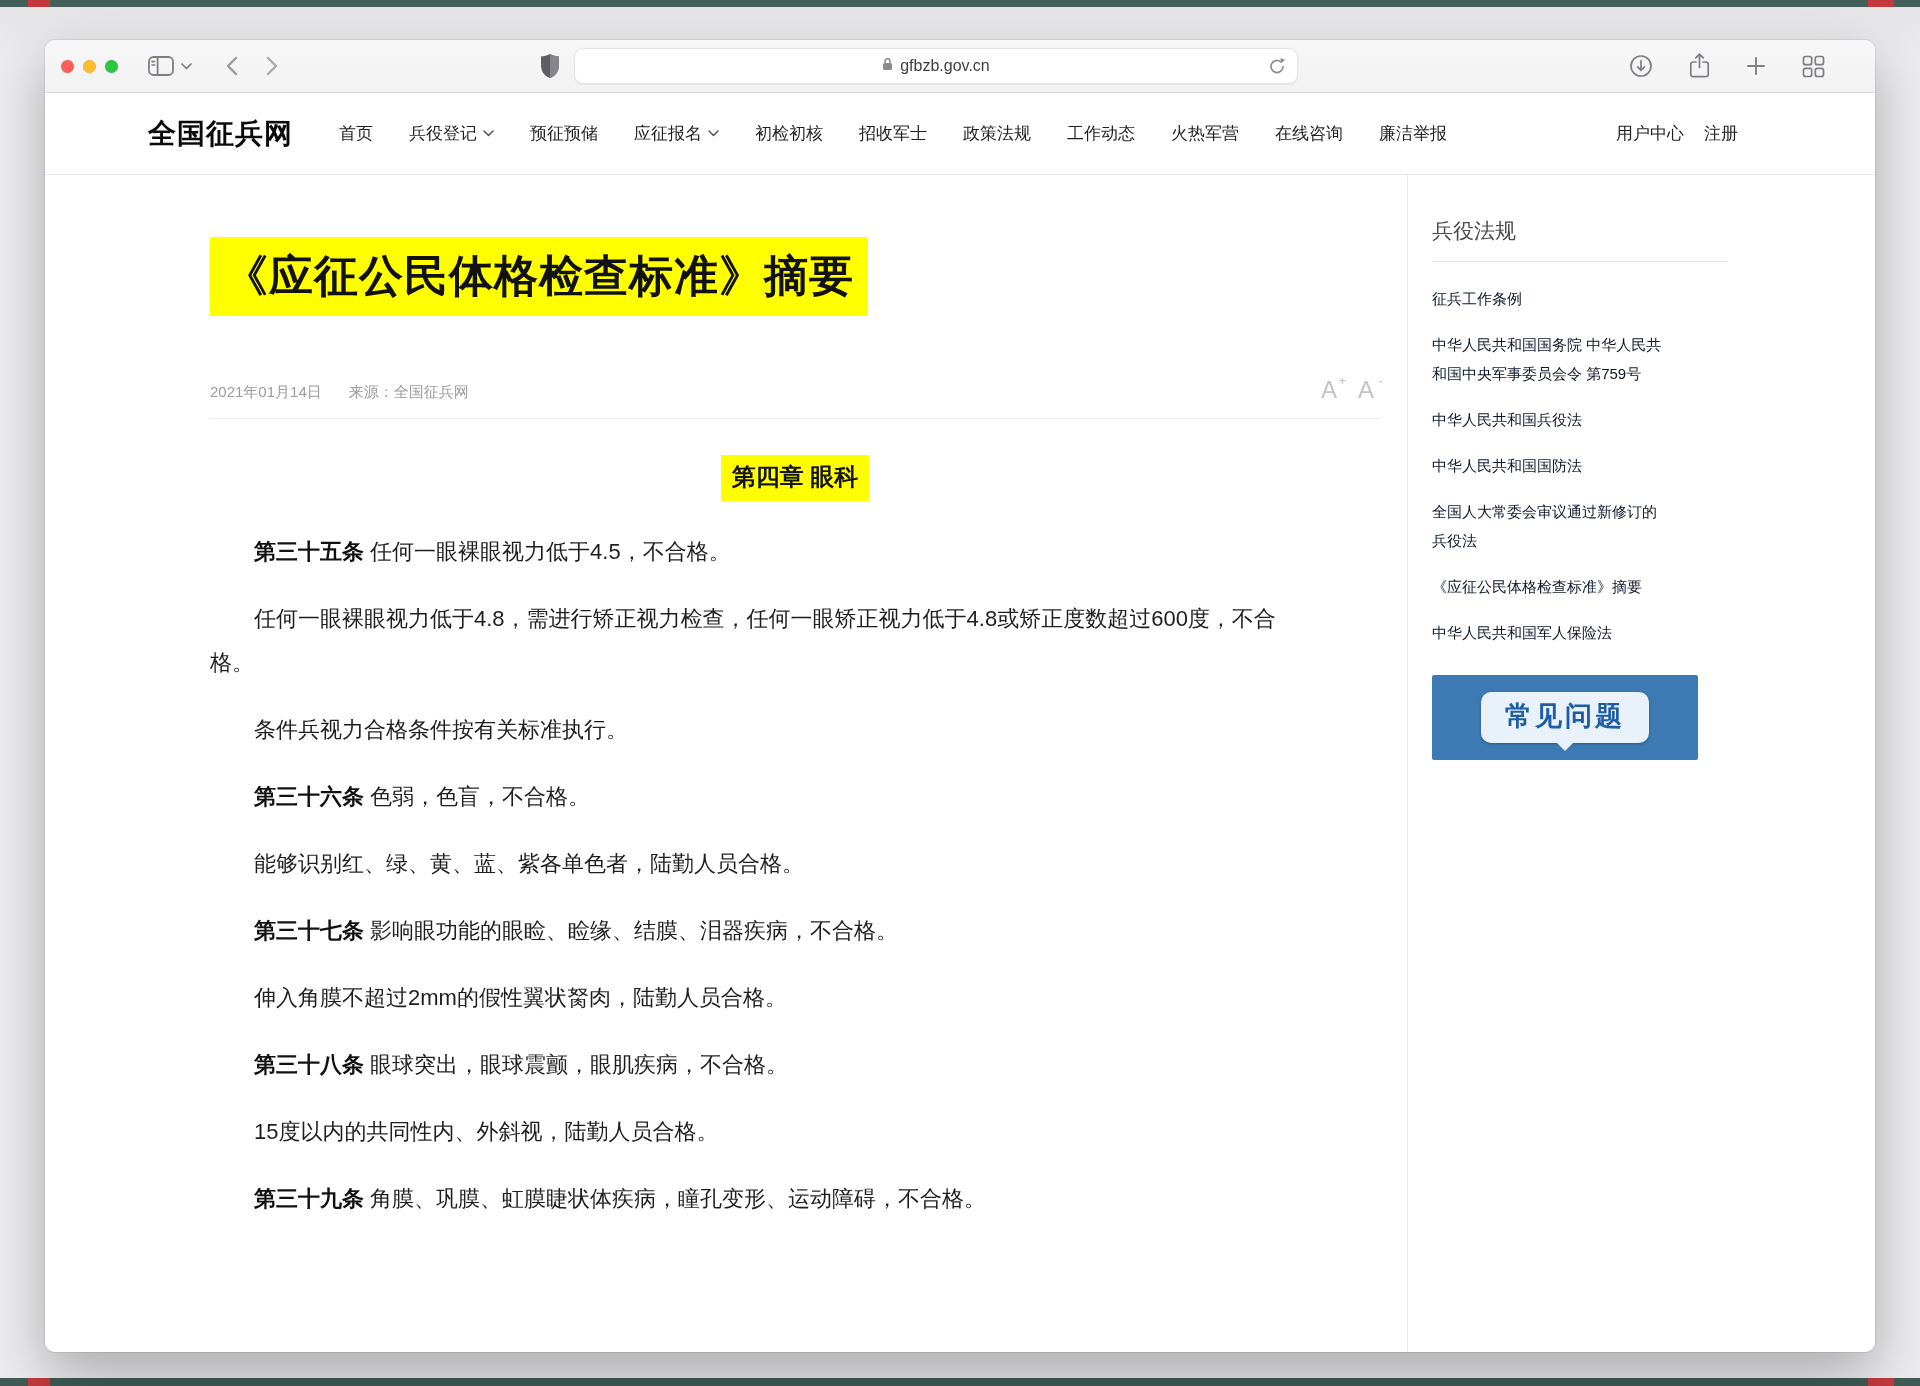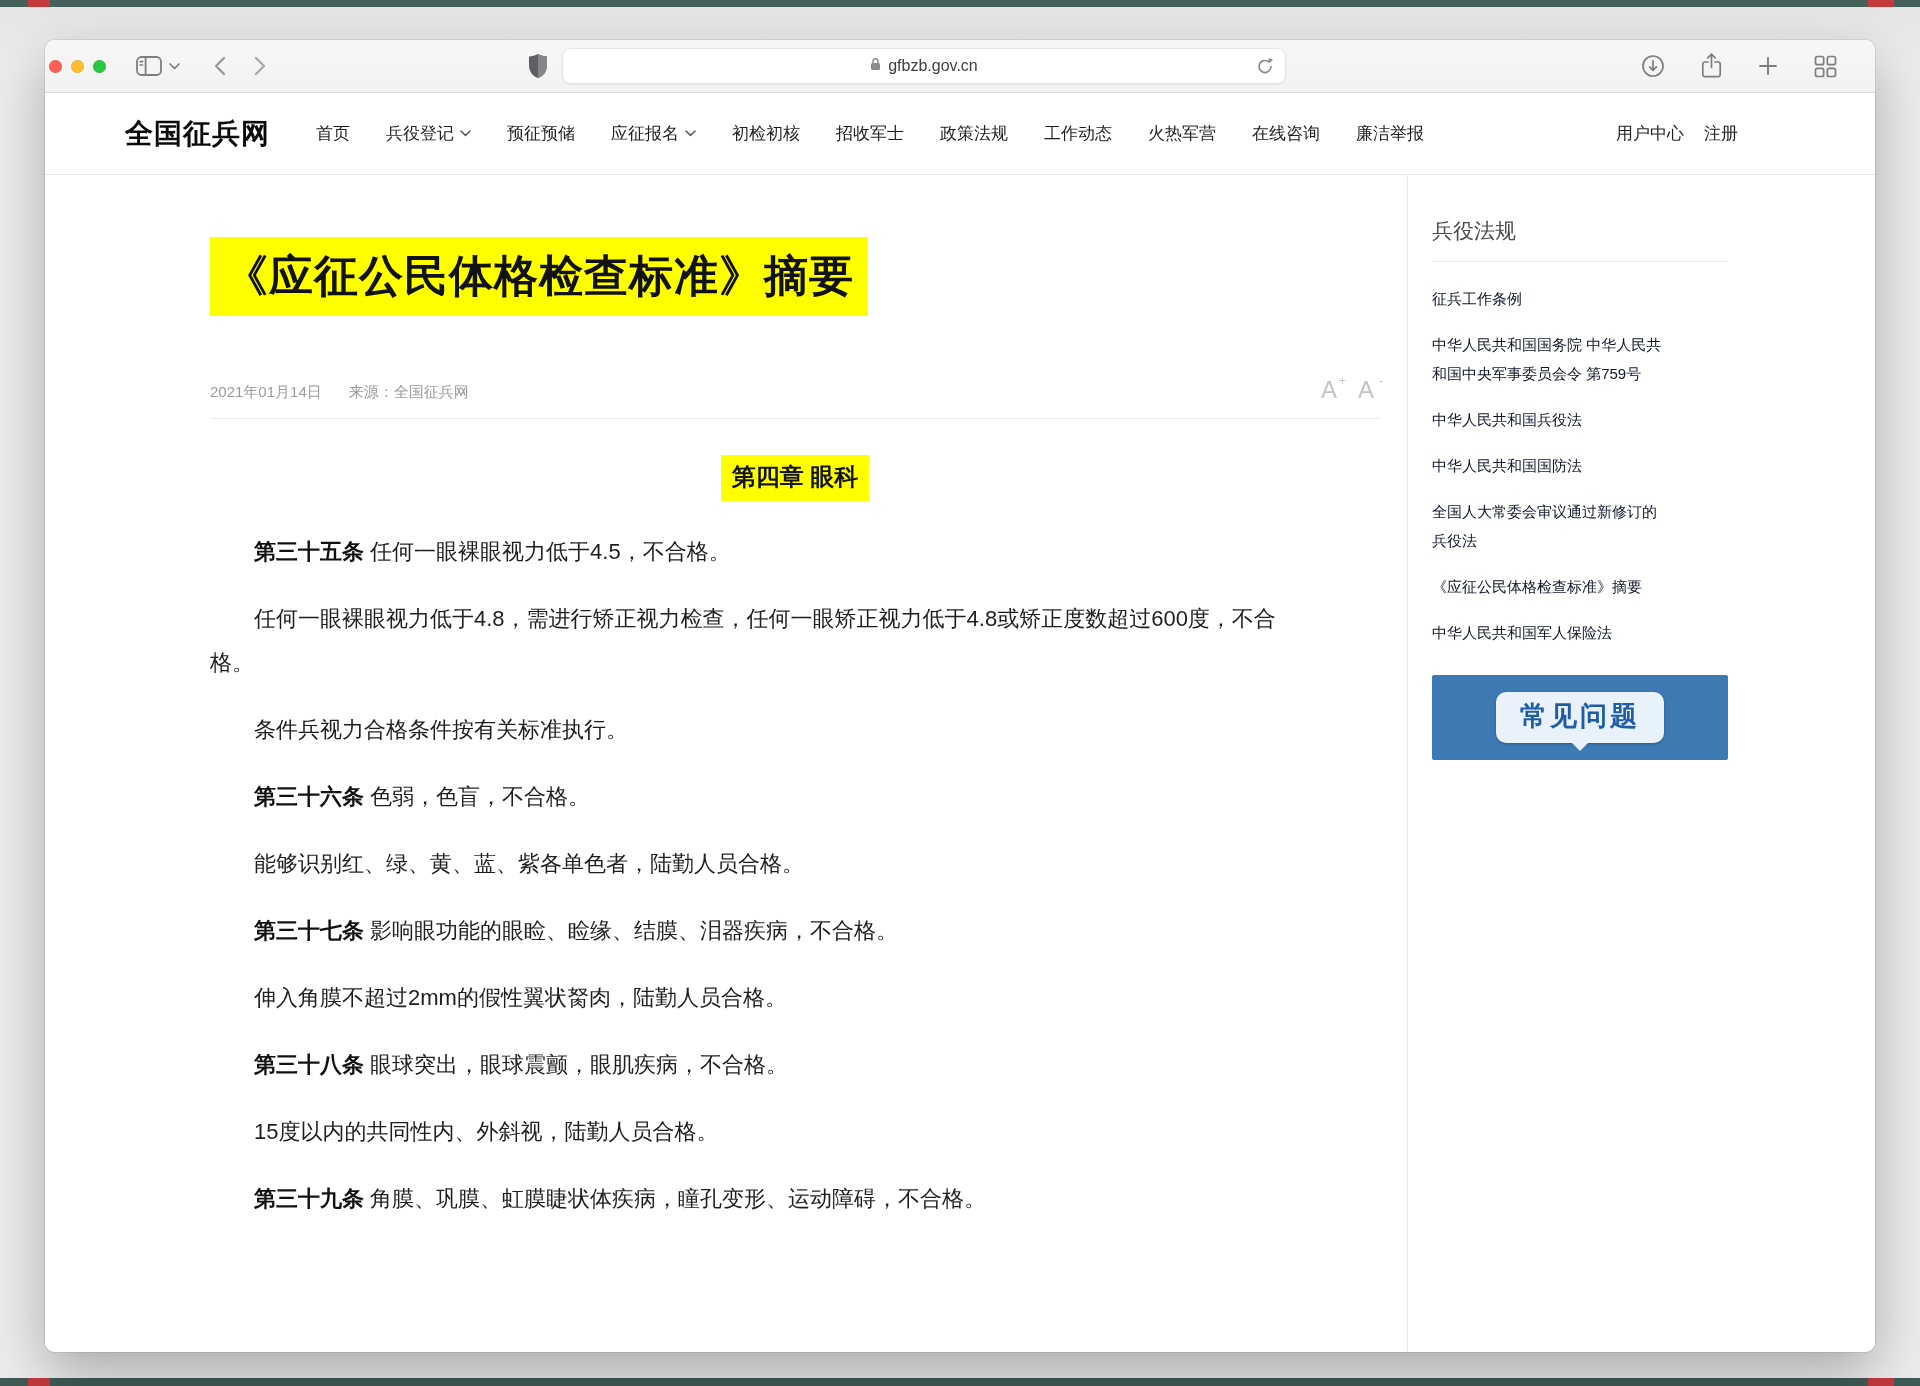--- a/index.html
+++ b/index.html
@@ -22,21 +22,21 @@
   .window{
     position:absolute;left:45px;top:40px;width:1830px;height:1312px;
     background:#fff;border-radius:10px;overflow:hidden;
     box-shadow:0 22px 55px rgba(0,0,0,.28), 0 0 0 1px rgba(0,0,0,.07);
   }
 
   
   .toolbar{
     height:52px;background:linear-gradient(#f7f7f8,#f2f2f3);
     border-bottom:1px solid #d8d8da;
-    display:flex;align-items:center;padding:0 4px;
+    display:flex;align-items:center;padding:0 16px;
   }
   .lights{display:flex;gap:9px;margin-right:30px;}
   .light{width:13px;height:13px;border-radius:50%;box-shadow:inset 0 0 1px rgba(0,0,0,.25);}
   .light.red{background:#ff5f57;}
   .light.yellow{background:#febc2e;}
   .light.green{background:#28c840;}
   .tb-btn{display:flex;align-items:center;justify-content:center;background:none;border:none;padding:0;cursor:pointer;}
   .sidebar-group{display:flex;align-items:center;gap:7px;margin-right:34px;}
   .nav-arrows{display:flex;gap:28px;margin-right:0;}
   .shield-wrap{margin-left:262px;margin-right:14px;}
@@ -45,21 +45,21 @@
     border:1px solid #e4e4e6;border-radius:9px;
     display:flex;align-items:center;justify-content:center;gap:7px;
     font-size:16px;color:#3e3e42;box-shadow:0 0.5px 1.5px rgba(0,0,0,.06);
   }
   .url-reload{position:absolute;right:11px;top:8px;}
   .tb-right{margin-left:auto;display:flex;align-items:center;gap:36px;padding-right:34px;}
 
   
   .site-header{
     height:81px;background:#fff;border-bottom:1px solid #e7e7e9;
-    display:flex;align-items:center;padding:0 137px 0 80px;
+    display:flex;align-items:center;padding:0 137px 0 103px;
   }
   .logo{font-family:"Liberation Serif","DejaVu Serif",serif;font-size:28px;font-weight:bold;color:#0a0a0a;margin-right:46px;letter-spacing:1px;cursor:pointer;}
   .site-nav{display:flex;align-items:center;gap:36px;font-size:17px;color:#1f1f1f;}
   .nav-item{display:flex;align-items:center;gap:6px;cursor:pointer;white-space:nowrap;}
   .header-right{margin-left:auto;display:flex;align-items:flex-start;gap:20px;font-size:17px;color:#1f1f1f;}
   .header-right span{cursor:pointer;white-space:nowrap;}
 
   
   .content{display:flex;background:#fff;min-height:1178px;}
   .main{flex:0 0 auto;width:1170px;padding:0 27px 0 165px;}
@@ -86,21 +86,21 @@
   
   .sidebar{flex:0 0 auto;width:296px;border-left:1px solid #eaeaec;padding:0 17px 0 24px;}
   .sidebar-title{margin-top:42px;font-size:21px;color:#4b4b4f;}
   .sidebar-divider{border:none;border-top:1px solid #e7e7e9;margin:16px 0 0;}
   .sidebar-list{margin-top:13px;}
   .sidebar-item{
     font-size:15px;color:#0f172a;line-height:29px;padding:8.5px 0;
     white-space:pre-line;cursor:pointer;
   }
   .faq-banner{
-    margin-top:20px;width:296px;height:85px;border-radius:2px;position:relative;
+    margin-top:20px;width:266px;height:85px;border-radius:2px;position:relative;
     display:flex;align-items:center;justify-content:center;overflow:hidden;cursor:pointer;
     background:
       radial-gradient(90px 70px at 12% 85%, rgba(16,38,70,.55), rgba(16,38,70,0) 70%),
       radial-gradient(80px 60px at 92% 20%, rgba(16,38,70,.4), rgba(16,38,70,0) 70%),
       linear-gradient(100deg, #2e659c 0 14%, #3f7cb6 22% 60%, #356f a6 0),
       linear-gradient(#4585c1,#3a74ab);
     background-color:#3d7ab4;
   }
   .faq-badge{
     position:relative;background:#e9f2fb;border-radius:10px;

